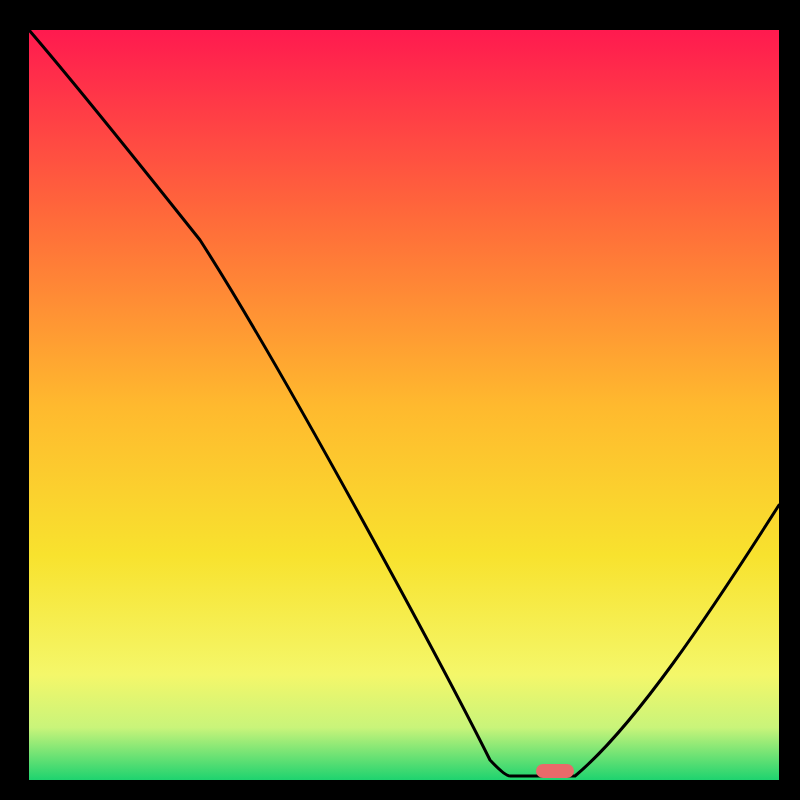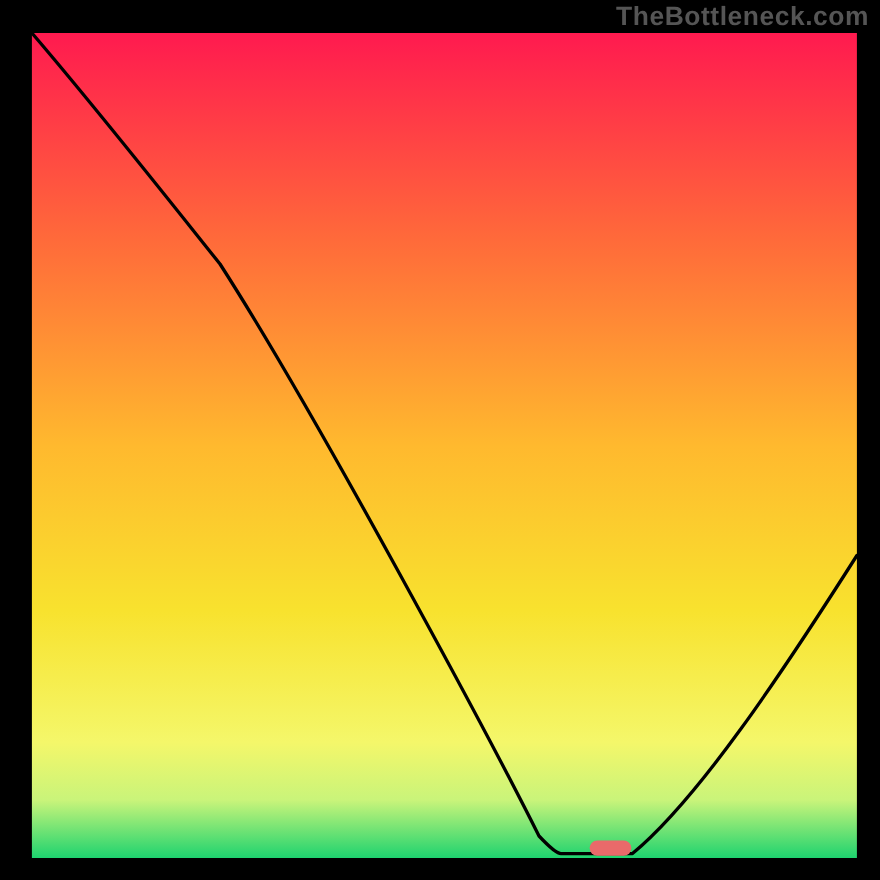--- a/index.html
+++ b/index.html
@@ -31,21 +31,20 @@
     left: 0;
     top: 0;
     width: 800px;
     height: 800px;
   }
 </style>
 </head>
 <body>
 
 <div class="container">
-  <div class="watermark">TheBottleneck.com</div>
 
   <svg class="plot" viewBox="0 0 800 800" preserveAspectRatio="none">
     <defs>
       <linearGradient id="bg-grad" x1="0" y1="0" x2="0" y2="1">
 
       <stop offset="0%" stop-color="#ff1a4f"></stop>
           <stop offset="25%" stop-color="#ff6a3a"></stop>
           <stop offset="50%" stop-color="#ffb92e"></stop>
           <stop offset="70%" stop-color="#f8e22e"></stop>
           <stop offset="86%" stop-color="#f4f76a"></stop>

